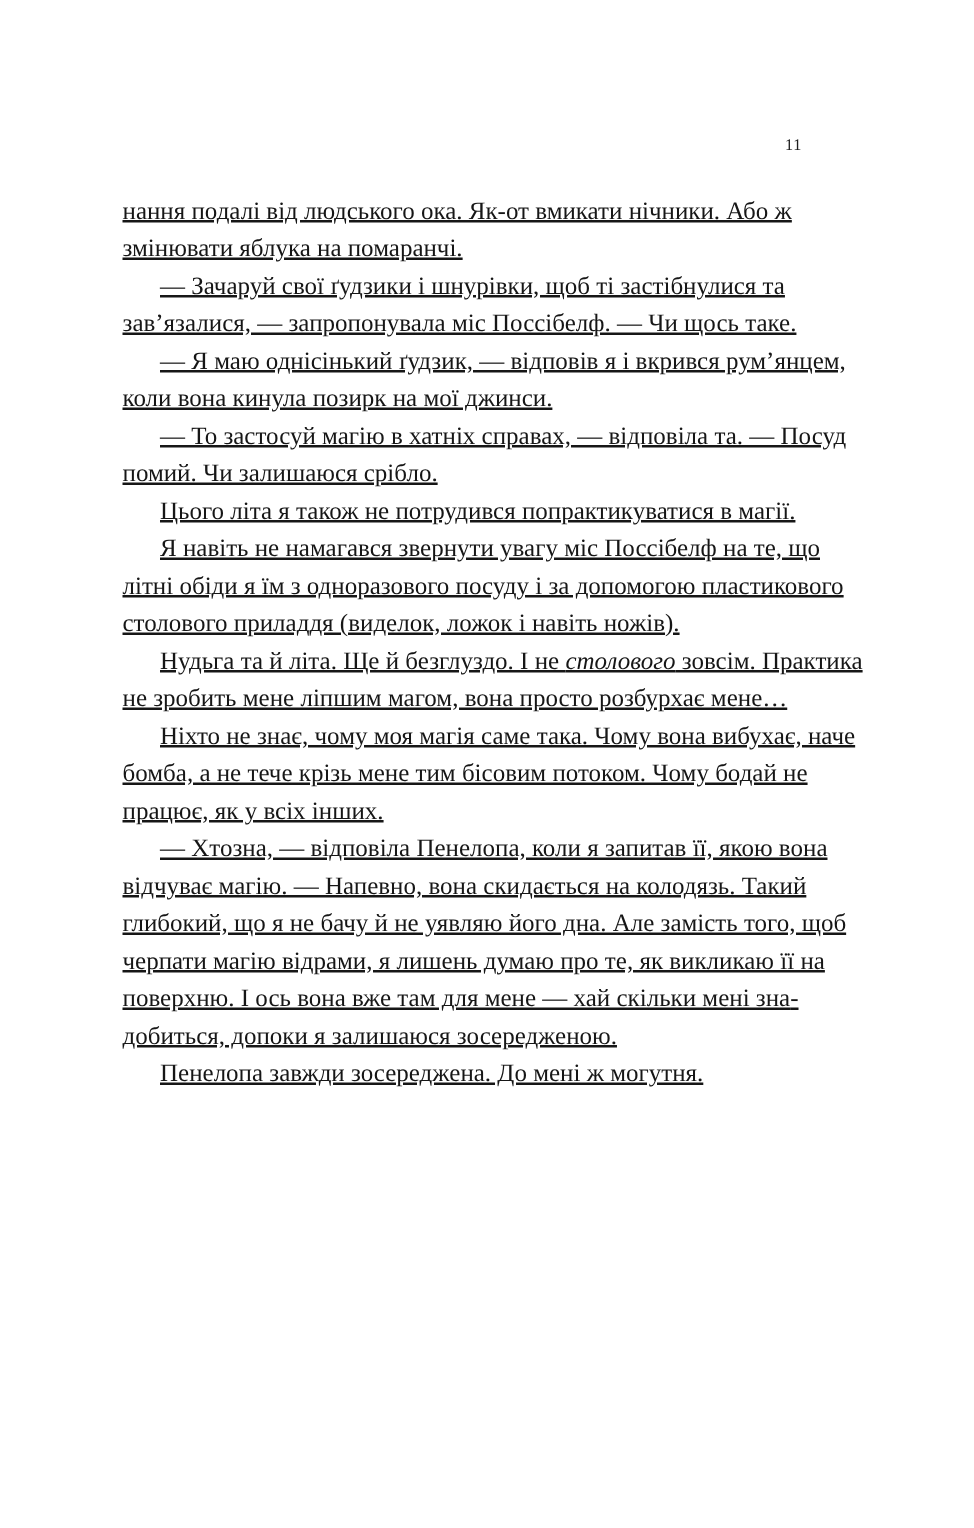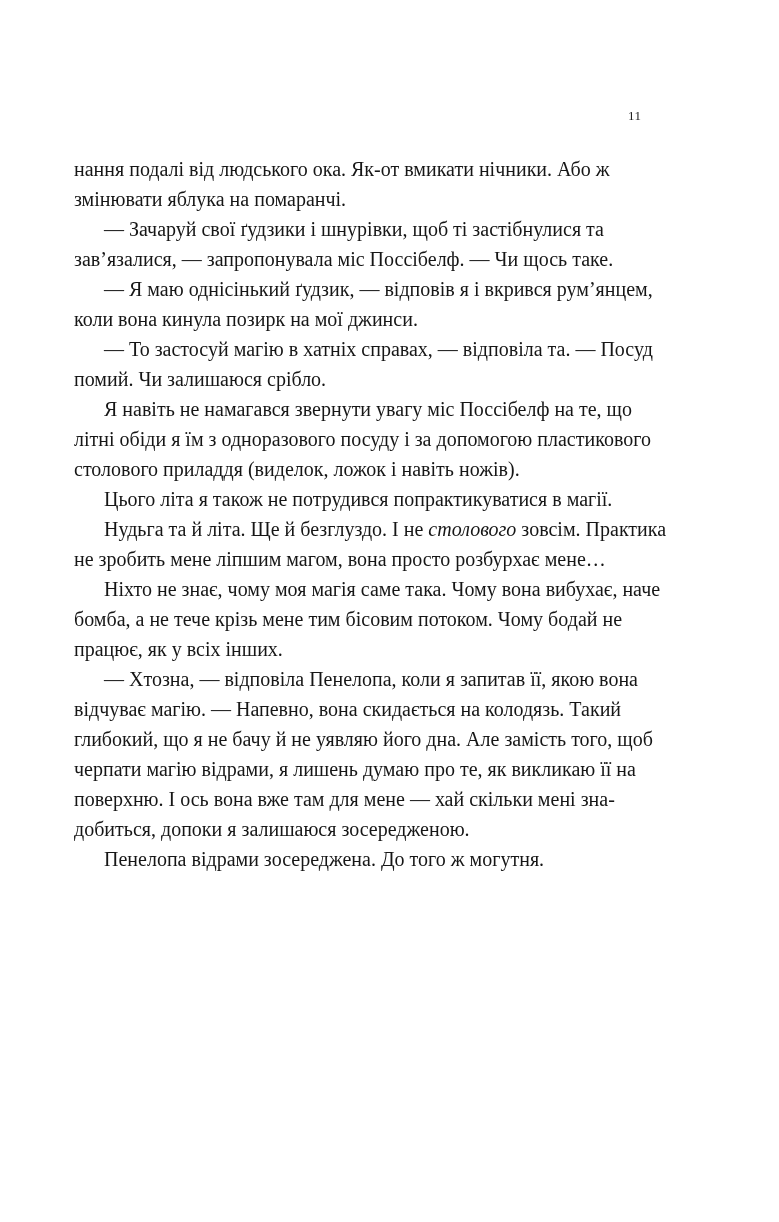--- a/index.html
+++ b/index.html
@@ -24,26 +24,27 @@
     position: absolute;
     top: 108px;
     left: 628px;
     font-size: 13px;
     letter-spacing: 0.5px;
     color: #1e1e1e;
   }
   .text-block {
     position: absolute;
     top: 154px;
-    left: 74px;
+    left: 98px;
     width: 601px;
     font-size: 20px;
     line-height: 30px;
     text-align: left;
     hyphens: manual;
+    text-decoration: underline;
     -webkit-hyphens: manual;
   }
   .text-block p {
     margin: 0;
     padding: 0;
   }
   .text-block p.indent {
     text-indent: 30px;
   }
   .it {
@@ -60,28 +61,28 @@
   <div class="text-block">
 
     <p class="para"><span>нання подалі від людського ока. Як-от вмикати нічники. Або ж змінювати яблука на помаранчі.</span></p>
 
     <p class="para indent"><span>— Зачаруй свої ґудзики і шнурівки, щоб ті застібну­лися та завʼязалися, — запропонувала міс Поссібелф. — Чи щось таке.</span></p>
 
     <p class="para indent"><span>— Я маю однісінький ґудзик, — відповів я і вкрився румʼянцем, коли вона кинула позирк на мої джинси.</span></p>
 
     <p class="para indent"><span>— То застосуй магію в хатніх справах, — відповіла та. — Посуд помий. Чи залишаюся срібло.</span></p>
 
+    <p class="para indent"><span>Цього літа я також не потрудився попрактикуватися в магії.</span></p>
+
     <p class="para indent"><span>Я навіть не намагався звернути увагу міс Поссібелф на те, що літні обіди я їм з одноразового посуду і за до­помогою пластикового столового приладдя (виделок, ложок і навіть ножів).</span></p>
-
-    <p class="para indent"><span>Цього літа я також не потрудився попрактикуватися в магії.</span></p>
 
     <p class="para indent"><span>Нудьга та й літа. Ще й безглуздо. І не </span><span class="it">столового</span><span> зовсім. Практика не зробить мене ліпшим магом, вона просто розбурхає мене…</span></p>
 
     <p class="para indent"><span>Ніхто не знає, чому моя магія саме така. Чому вона вибухає, наче бомба, а не тече крізь мене тим бісовим потоком. Чому бодай не працює, як у всіх інших.</span></p>
 
     <p class="para indent"><span>— Хтозна, — відповіла Пенелопа, коли я запитав її, якою вона відчуває магію. — Напевно, вона скидається на колодязь. Такий глибокий, що я не бачу й не уявляю його дна. Але замість того, щоб черпати магію відрами, я лишень думаю про те, як викликаю її на поверхню. І ось вона вже там для мене — хай скільки мені зна­добиться, допоки я залишаюся зосередженою.</span></p>
 
-    <p class="para indent"><span>Пенелопа відрами зосереджена. До того ж могутня.</span></p>
+    <p class="para indent"><span>Пенелопа завжди зосереджена. До мені ж могутня.</span></p>
 
 
   </div>
 
 </div>
 
 </body></html>

